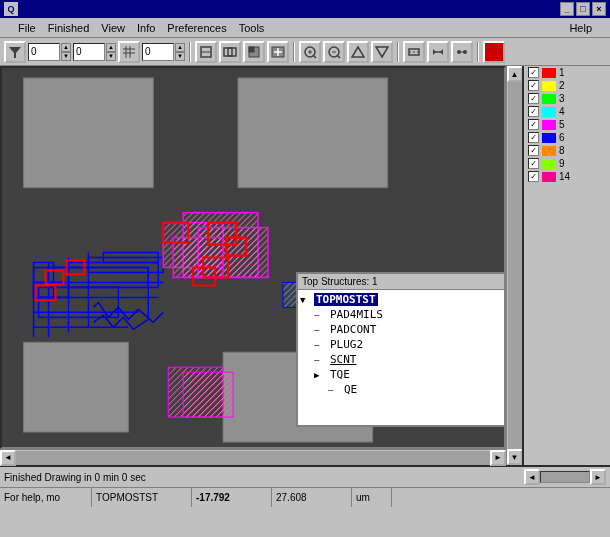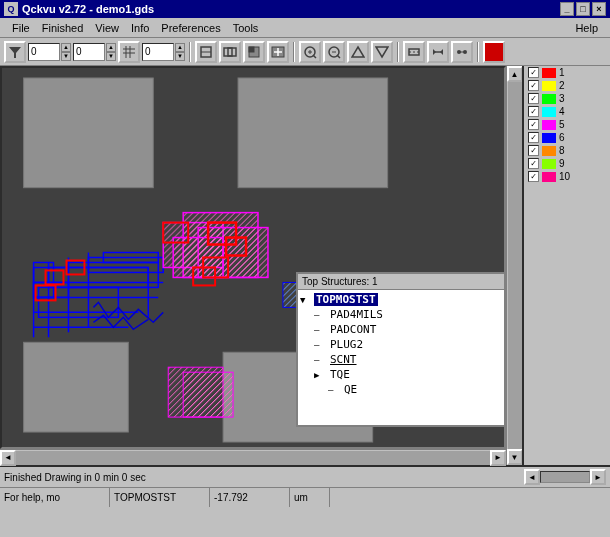--- a/index.html
+++ b/index.html
@@ -56,21 +56,21 @@
       cursor: pointer;
     }
 
     
     .menu-bar {
       background: #c0c0c0;
       height: 20px;
       display: flex;
       align-items: center;
       border-bottom: 1px solid #808080;
-      padding: 0 6px;
+      padding: 0 12px;
     }
     .menu-item {
       padding: 2px 6px;
       font-size: 11px;
       cursor: pointer;
     }
 
     
     .toolbar {
       background: #c0c0c0;
@@ -308,21 +308,20 @@
       height: 14px;
       background: #a0a0a0;
     }
   </style>
 </head>
 <body>
 
 <div class="title-bar">
   <div class="title-bar-left">
     <div class="title-icon">Q</div>
-    <span>Qckvu v2.72 - demo1.gds</span>
   </div>
   <div class="title-buttons">
     <div class="title-btn">_</div>
     <div class="title-btn">□</div>
     <div class="title-btn">×</div>
   </div>
 </div>
 
 <div class="menu-bar">
   <span class="menu-item">File</span>
@@ -574,21 +573,21 @@
           <span>8</span>
         </div>
         <div class="layer-item">
           <div class="layer-checkbox">✓</div>
           <div class="layer-swatch" style="background: rgb(136, 255, 0);"></div>
           <span>9</span>
         </div>
         <div class="layer-item">
           <div class="layer-checkbox">✓</div>
           <div class="layer-swatch" style="background: rgb(255, 0, 136);"></div>
-          <span>10</span>
+          <span>14</span>
         </div>
       </div>
   </div>
 </div>
 
 <div style="position:relative; pointer-events:none;">
   <div class="tree-panel" style="pointer-events:all; position:absolute; bottom: 38px; right: 104px; width:210px; height:155px;margin-left:48px;">
     <div class="tree-header">Top Structures: 1</div>
     <div class="tree-content" id="tree-content">
         <div class="tree-item">
@@ -635,25 +634,28 @@
     <span>Finished Drawing in 0 min 0 sec</span>
   </div>
   <div class="status-scrollbar-h">
     <div class="hscroll-btn">◄</div>
     <div style="width:50px; height:12px; background:#a0a0a0; border:1px inset #888;"></div>
     <div class="hscroll-btn">►</div>
   </div>
 </div>
 
 <div class="bottom-bar">
-  <div class="bottom-cell" style="width:110px;">
+  <div class="bottom-cell" style="width:92px;">
     <span>For help, mo</span>
   </div>
   <div class="bottom-cell" style="width:100px;">
     <span>TOPMOSTST</span>
   </div>
+  <div class="bottom-cell" style="width:80px;font-weight:bold;">
+    <span>-17.792</span>
+  </div>
   <div class="bottom-cell" style="width:80px;">
-    <span>-17.792</span>
+    <span>27.608</span>
   </div>
   <div class="bottom-cell" style="width:40px;">
     <span>um</span>
   </div>
 </div>
 
 </body></html>

